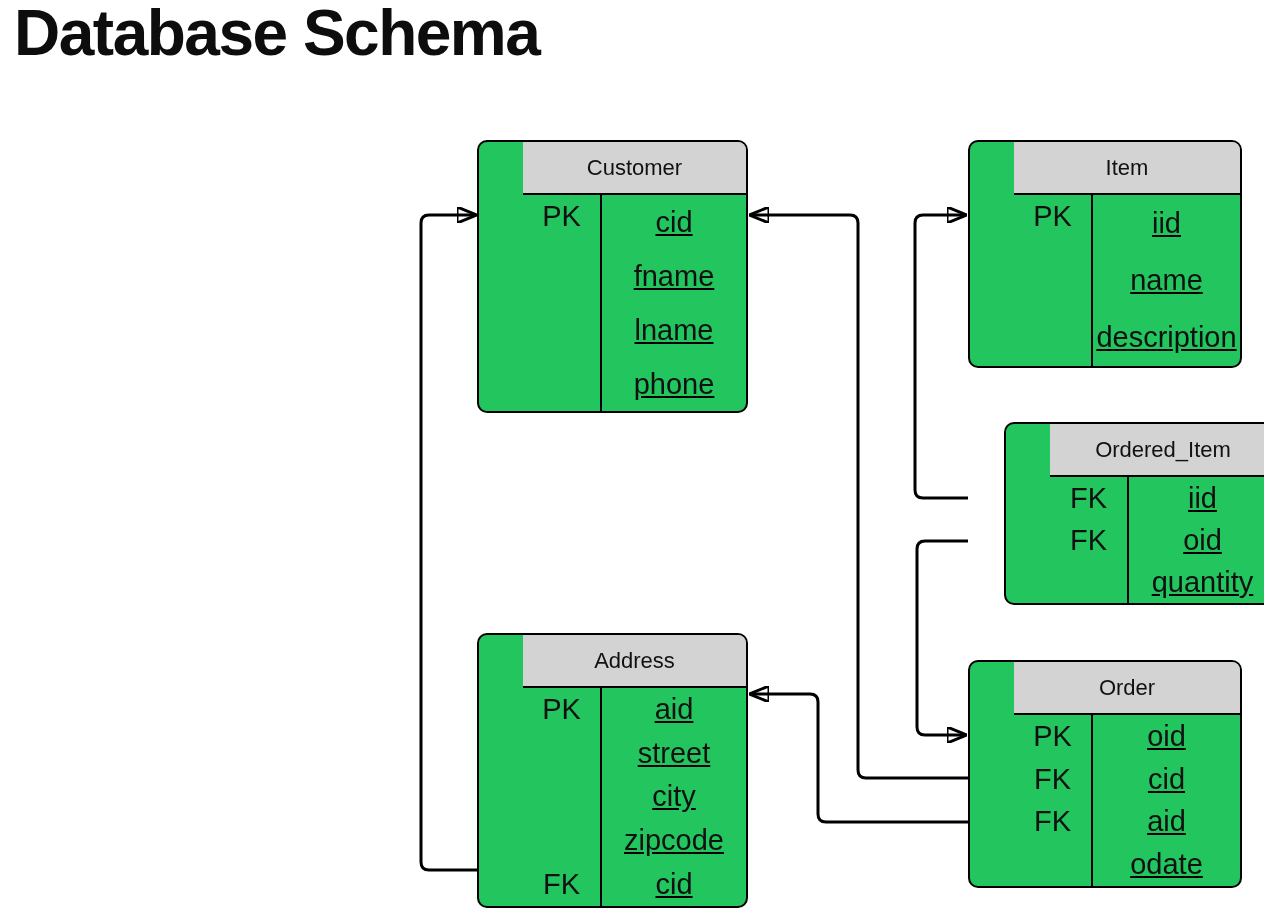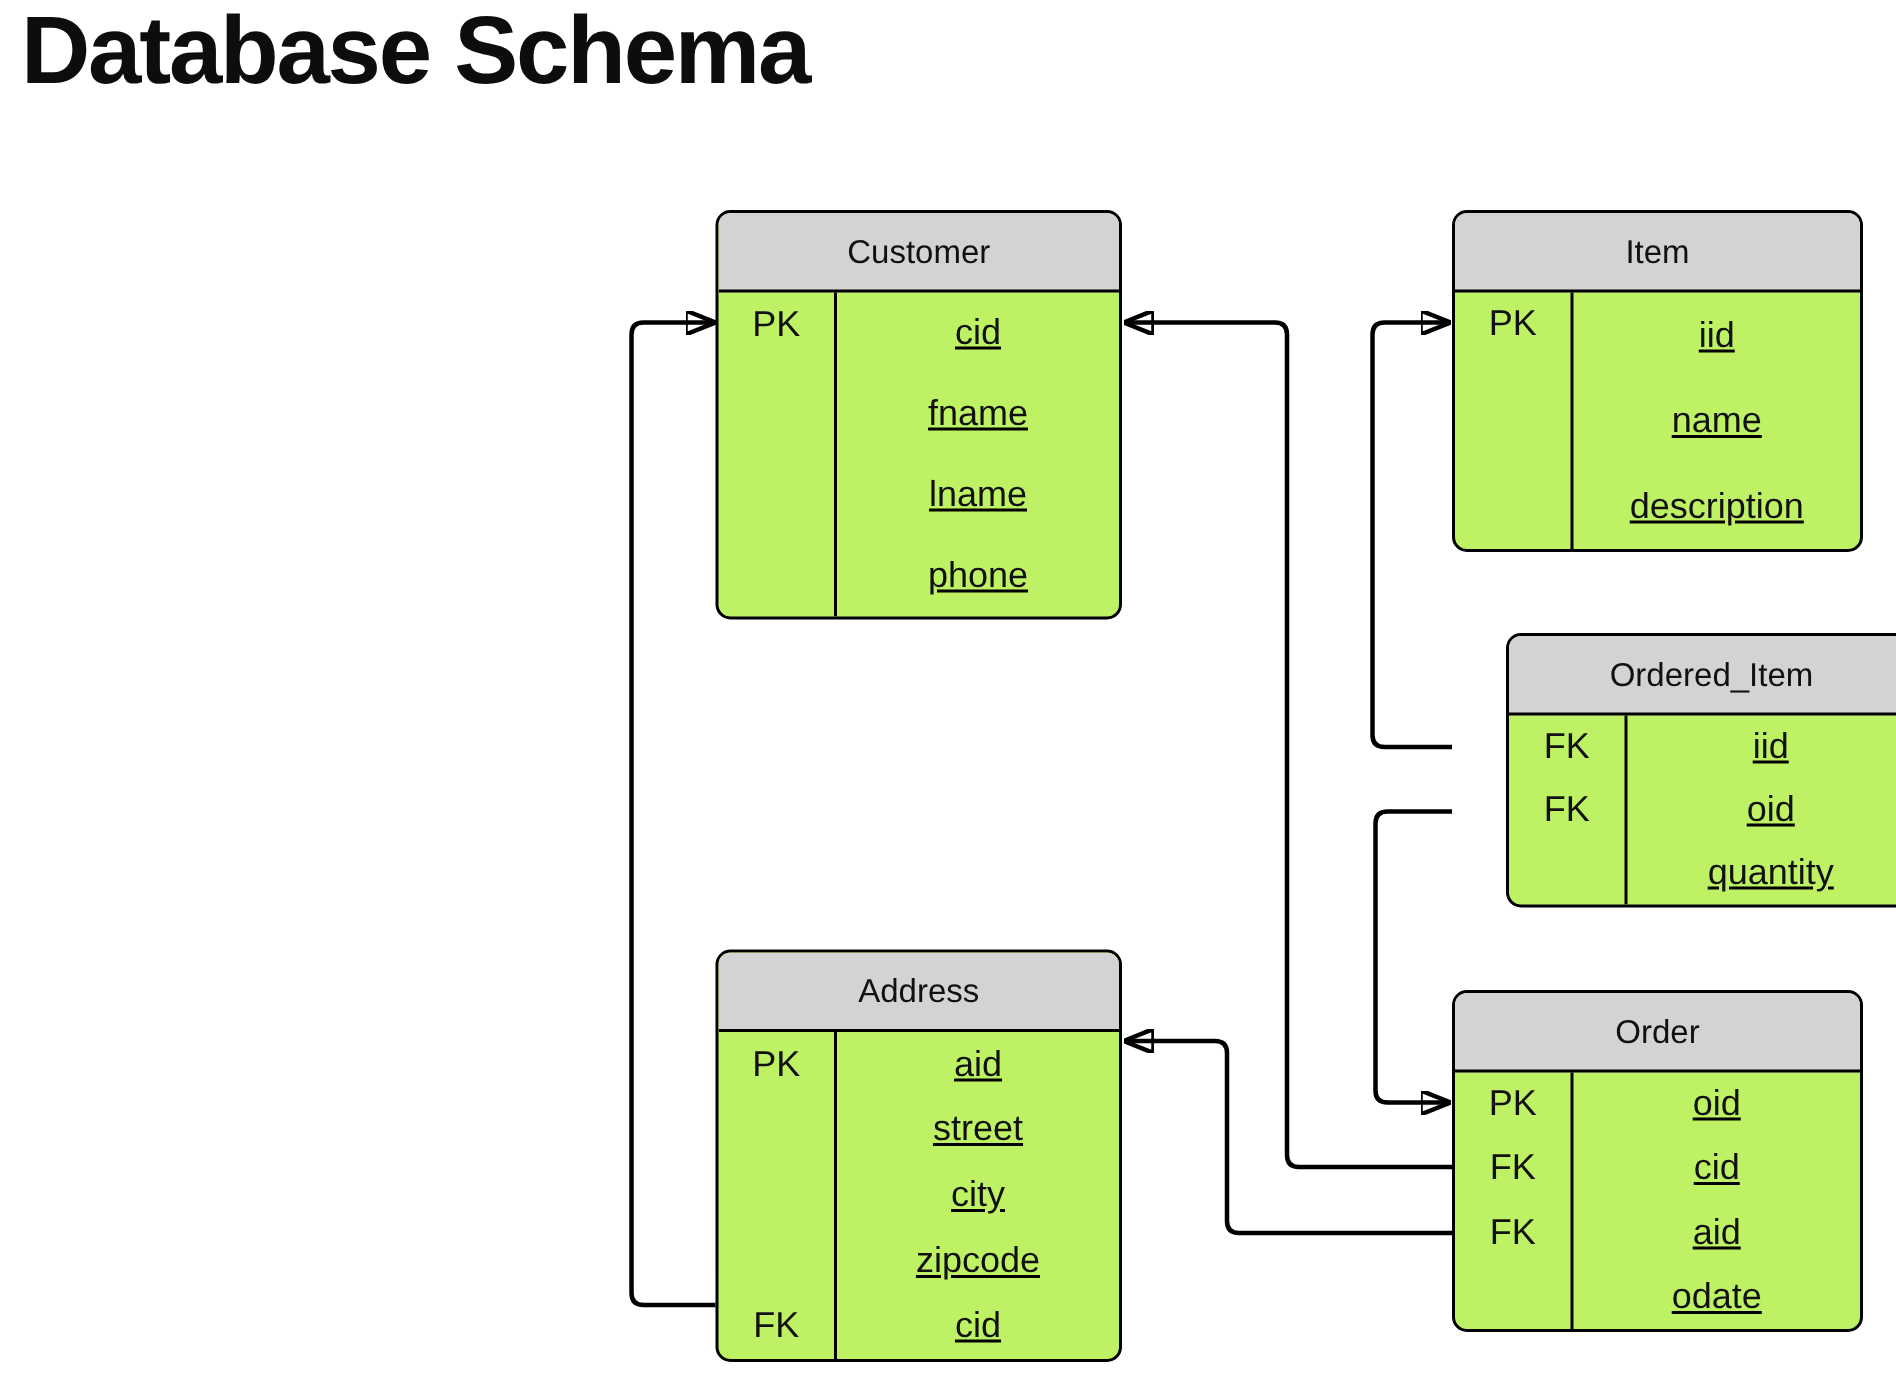--- a/index.html
+++ b/index.html
@@ -35,26 +35,27 @@
     pointer-events: none;
   }
   .connector-layer path {
     fill: none;
     stroke: #000000;
     stroke-width: 3;
   }
   .entity {
     position: absolute;
     box-sizing: border-box;
-    background: #bef264;
+    background: #22c55e;
     border: 2.5px solid #000000;
     border-radius: 10px;
     overflow: hidden;
     display: flex;
     flex-direction: column;
+    padding-left: 44px;
   }
   .entity-header {
     background: #d3d3d3;
     border-bottom: 2.5px solid #000000;
     height: 51px;
     flex: 0 0 auto;
     display: flex;
     align-items: center;
     justify-content: center;
     font-size: 22px;
@@ -75,21 +76,21 @@
     flex: 1;
     display: flex;
     flex-direction: column;
     text-decoration: underline;
   }
   .cell {
     flex: 1;
     display: flex;
     align-items: center;
     justify-content: center;
-    font-size: 24px;
+    font-size: 29px;
     color: #111111;
     white-space: nowrap;
   }
   
   #t-customer     { left: 477px; top: 140px; width: 271px; height: 273px; }
   #t-item         { left: 968px; top: 140px; width: 274px; height: 228px; }
   #t-ordered-item { left: 1004px; top: 422px; width: 274px; height: 183px; }
   #t-address      { left: 477px; top: 617px; width: 271px; height: 275px; margin-top: 16px; }
   #t-order        { left: 968px; top: 660px; width: 274px; height: 228px; }
 </style>

